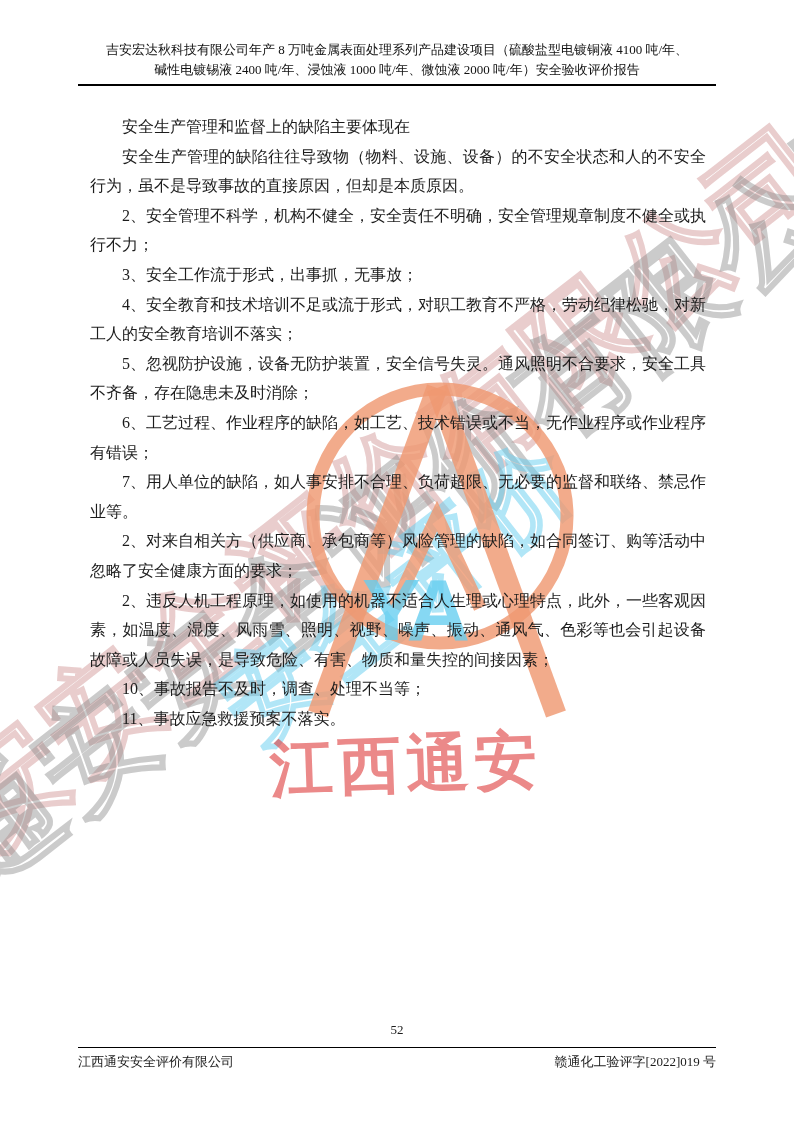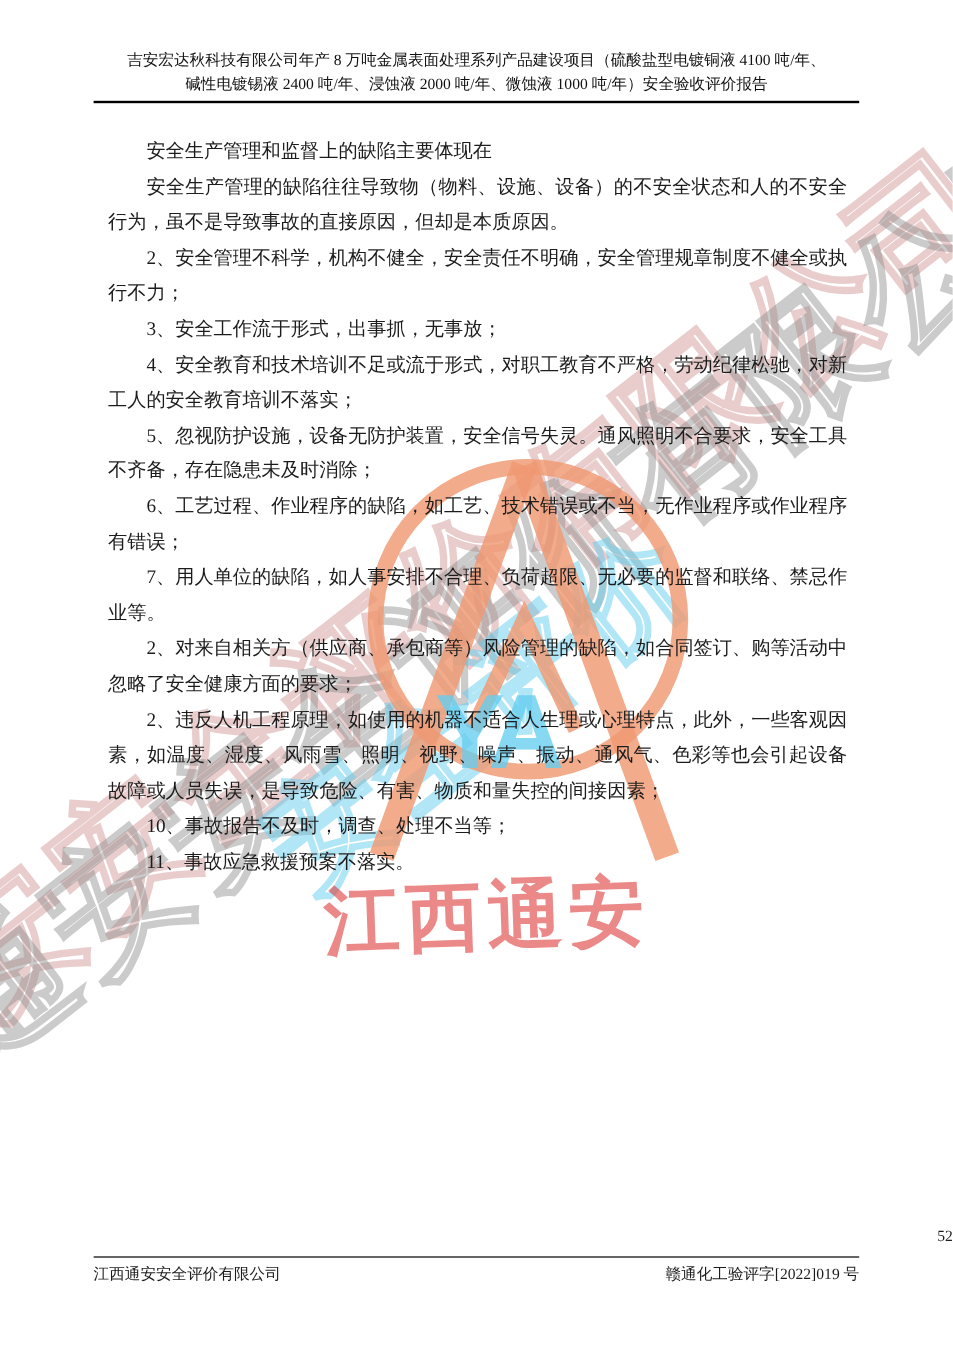--- a/index.html
+++ b/index.html
@@ -28,21 +28,21 @@
   .doc-body{
     position:absolute;top:112px;left:90px;width:616px;
     z-index:2;
     font-size:16px;line-height:29.6px;
     text-align:justify;
   }
   .doc-body p{margin:0;text-indent:2em;}
   
   .page-number{
     position:absolute;top:1022px;left:0;right:0;
-    text-align:right;font-size:13px;z-index:2;
+    text-align:center;font-size:13px;z-index:2;
   }
   .footer-rule{
     position:absolute;top:1047px;left:78px;right:78px;
     border-top:1.5px solid #000;z-index:2;
   }
   .doc-footer{
     position:absolute;top:1053px;left:78px;right:78px;
     display:flex;justify-content:space-between;
     font-size:13px;z-index:2;
   }
@@ -85,21 +85,21 @@
       <path d="M394,608 L437,516 L480,608" stroke-width="13"></path>
     </g>
   </svg>
 
   <div class="wm-ya">YA</div>
 
   <div class="wm-red">江西通安</div>
 
   <div class="doc-header">
     <div>吉安宏达秋科技有限公司年产 8 万吨金属表面处理系列产品建设项目（硫酸盐型电镀铜液 4100 吨/年、</div>
-    <div>碱性电镀锡液 2400 吨/年、浸蚀液 2000 吨/年、微蚀液 1000 吨/年）安全验收评价报告</div>
+    <div>碱性电镀锡液 2400 吨/年、浸蚀液 1000 吨/年、微蚀液 2000 吨/年）安全验收评价报告</div>
   </div>
   <div class="header-rule"></div>
 
   <div class="doc-body">
       <p>安全生产管理和监督上的缺陷主要体现在</p>
       <p>安全生产管理的缺陷往往导致物（物料、设施、设备）的不安全状态和人的不安全行为，虽不是导致事故的直接原因，但却是本质原因。</p>
       <p>2、安全管理不科学，机构不健全，安全责任不明确，安全管理规章制度不健全或执行不力；</p>
       <p>3、安全工作流于形式，出事抓，无事放；</p>
       <p>4、安全教育和技术培训不足或流于形式，对职工教育不严格，劳动纪律松驰，对新工人的安全教育培训不落实；</p>
       <p>5、忽视防护设施，设备无防护装置，安全信号失灵。通风照明不合要求，安全工具不齐备，存在隐患未及时消除；</p>

